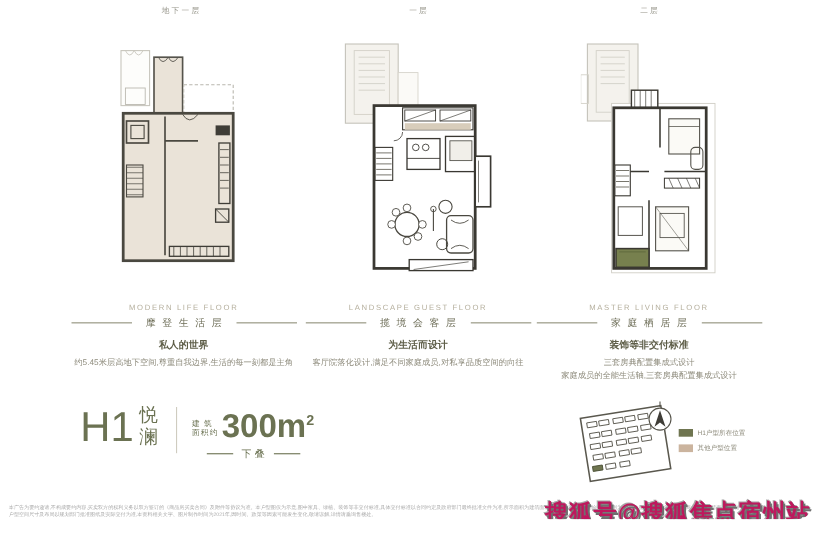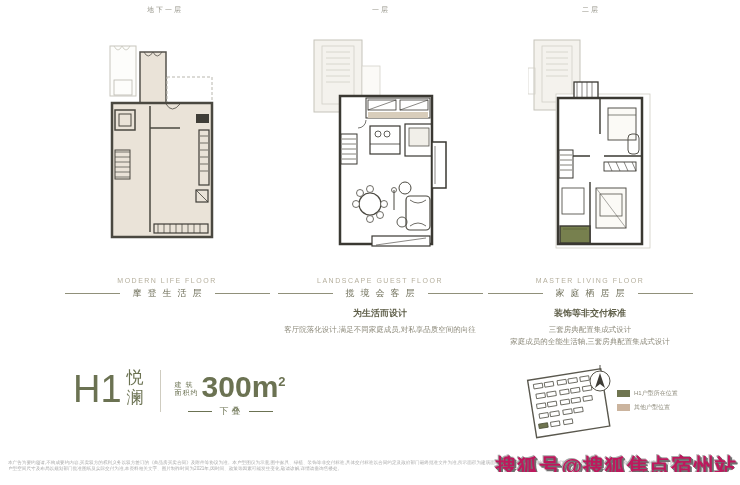--- a/index.html
+++ b/index.html
@@ -262,20 +262,22 @@
     </svg>
   </div>
 
   <div class="block" id="blk1">
     <div class="blk-en">MODERN LIFE FLOOR</div>
     <div class="blk-title-row">
       <div class="rule"></div>
       <div class="blk-title">摩登生活层</div>
       <div class="rule"></div>
     </div>
+    <div class="blk-sub">私人的世界</div>
+    <div class="blk-desc">约5.45米层高地下空间,尊重自我边界,生活的每一刻都是主角</div>
   </div>
 
   <div class="block" id="blk2">
     <div class="blk-en">LANDSCAPE GUEST FLOOR</div>
     <div class="blk-title-row">
       <div class="rule"></div>
       <div class="blk-title">揽境会客层</div>
       <div class="rule"></div>
     </div>
     <div class="blk-sub">为生活而设计</div>

